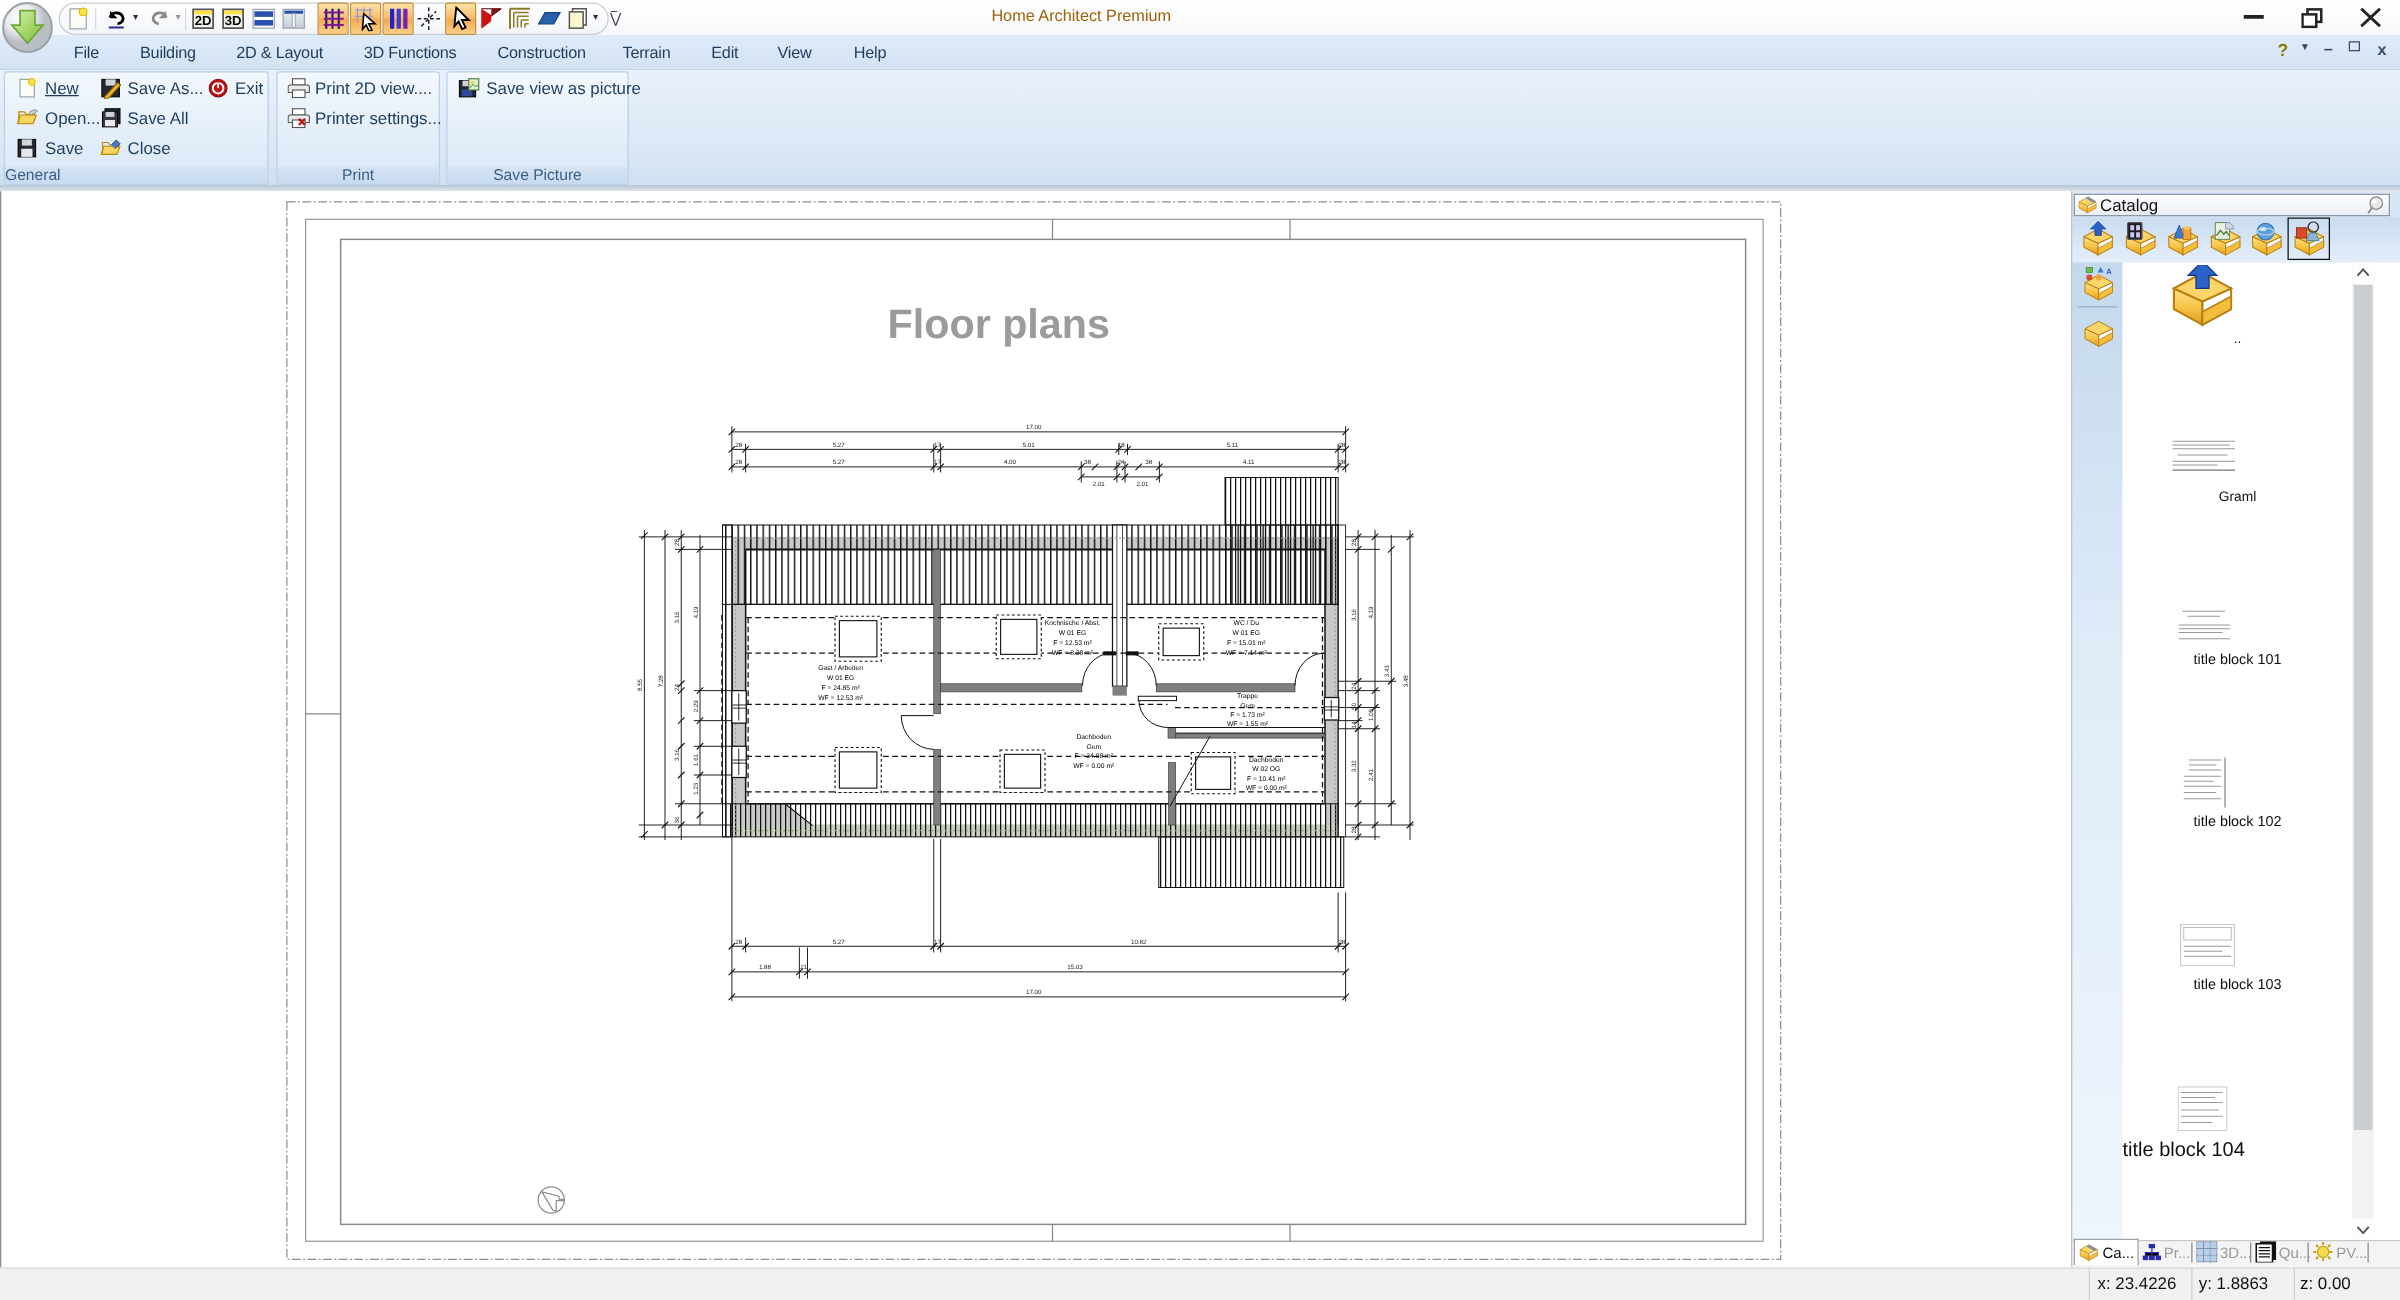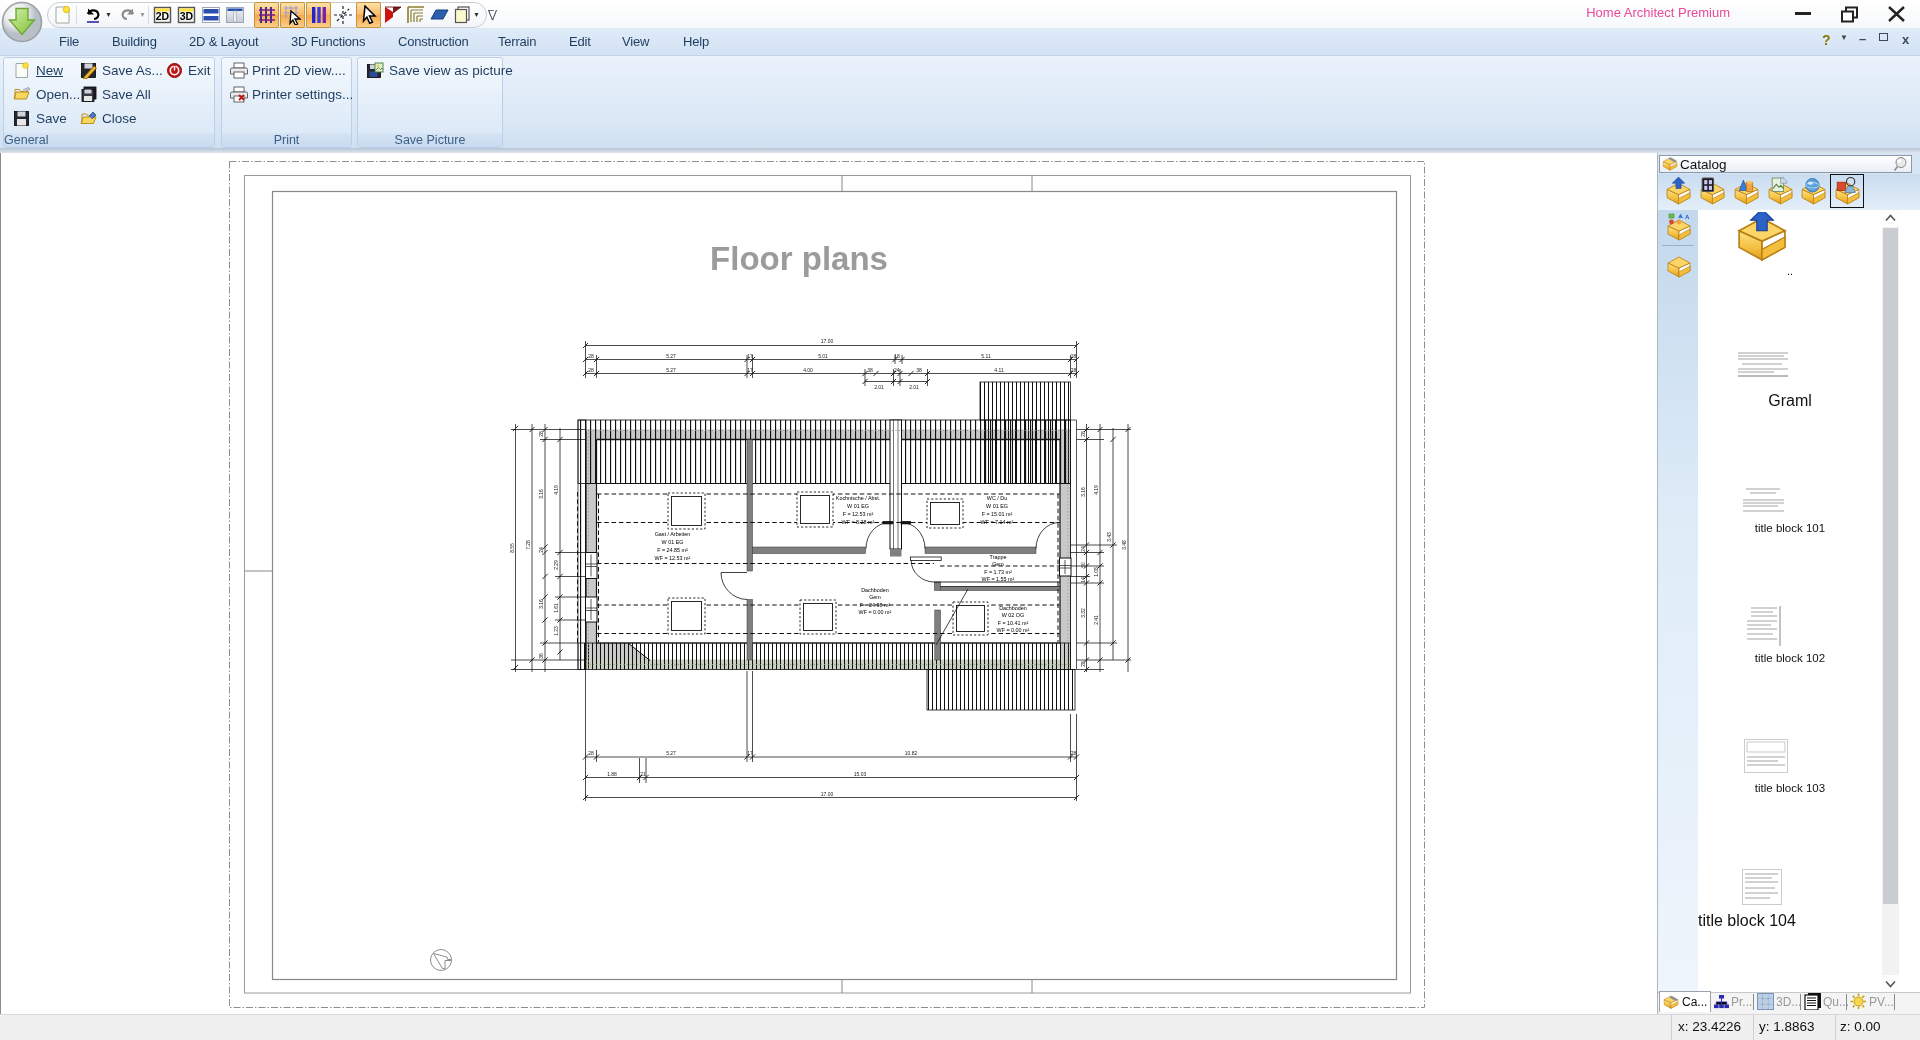--- a/index.html
+++ b/index.html
@@ -6,21 +6,21 @@
   html,body { width:1920px; height:1040px; overflow:hidden; font-family:"Liberation Sans", sans-serif; background:#fff; }
   .abs { position:absolute; }
   #app { position:relative; width:1920px; height:1040px; }
 </style>
 </head>
 <body>
 <div id="app">
 
 <div class="abs" style="left:0;top:0;width:1920px;height:28px;background:linear-gradient(#ffffff,#f6f8fa);"></div>
 
-<div class="abs" style="left:0;top:0;width:1730px;height:28px;text-align:right;font-size:13px;color:#ec4899;line-height:26px;">Home Architect Premium</div>
+<div class="abs" style="left:0;top:0;width:1730px;height:28px;text-align:center;font-size:13px;color:#a16207;line-height:26px;">Home Architect Premium</div>
 
 <div class="abs" style="left:1795px;top:12px;width:16px;height:2.5px;background:#222;"></div>
 
 <svg class="abs" style="left:1841px;top:6px" width="20" height="17">
   <rect x="5" y="1.5" width="11" height="10" fill="none" stroke="#222" stroke-width="2"></rect>
   <rect x="1" y="5.5" width="11" height="10" fill="#fff" stroke="#222" stroke-width="2"></rect>
 </svg>
 
 <svg class="abs" style="left:1887px;top:5px" width="20" height="19">
   <path d="M2 2 L17 16 M17 2 L2 16" stroke="#222" stroke-width="2.4" fill="none"></path>
@@ -843,21 +843,21 @@
       <line x1="4" y1="3" x2="54" y2="3"></line>
           <line x1="4" y1="6" x2="50" y2="6"></line>
           <line x1="4" y1="9" x2="54" y2="9"></line>
       <line x1="8" y1="14" x2="48" y2="14"></line>
           <line x1="4" y1="19" x2="54" y2="19"></line>
           <line x1="4" y1="22" x2="40" y2="22"></line>
     </g>
     <line x1="4" y1="26" x2="54" y2="26" stroke="#777" stroke-width="1"></line>
   </svg>
 
-  <div class="abs" style="left:40px;top:239px;width:184px;text-align:center;font-size:16px;color:#111;">Graml</div>
+  <div class="abs" style="left:40px;top:239px;width:184px;text-align:center;font-size:11px;color:#111;">Graml</div>
 
   <svg class="abs" style="left:82px;top:330px" width="47" height="36">
     <rect x="0" y="0" width="47" height="36" fill="#ffffff"></rect>
     <g stroke="#999" stroke-width="0.9">
       <line x1="6" y1="6" x2="40" y2="6"></line>
           <line x1="10" y1="10" x2="36" y2="10"></line>
       <line x1="3" y1="17" x2="44" y2="17"></line>
           <line x1="3" y1="20" x2="44" y2="20"></line>
           <line x1="3" y1="23" x2="38" y2="23"></line>
       <line x1="3" y1="28" x2="44" y2="28"></line>

